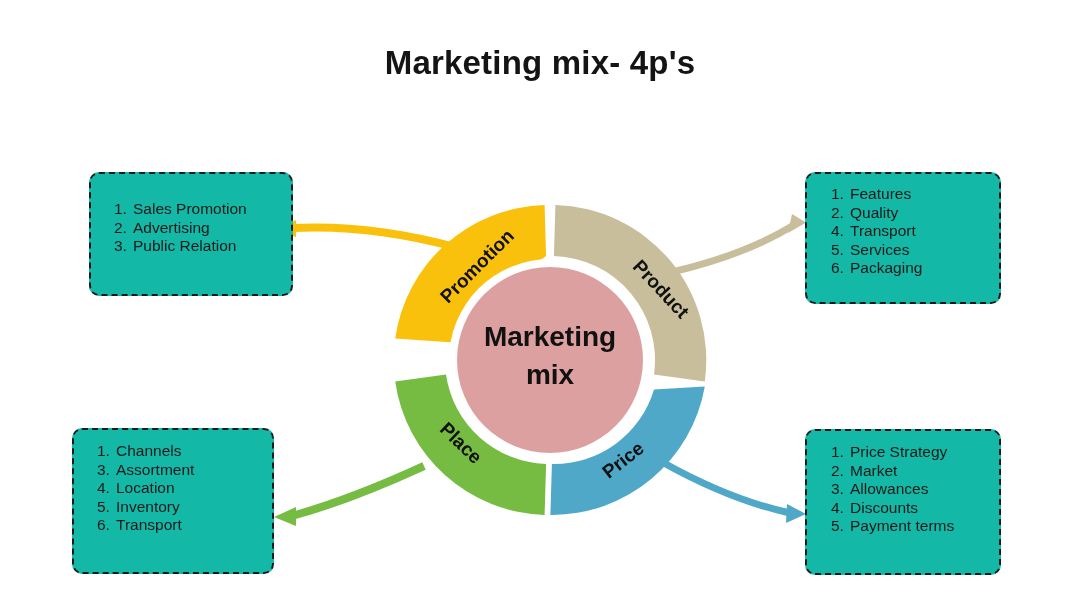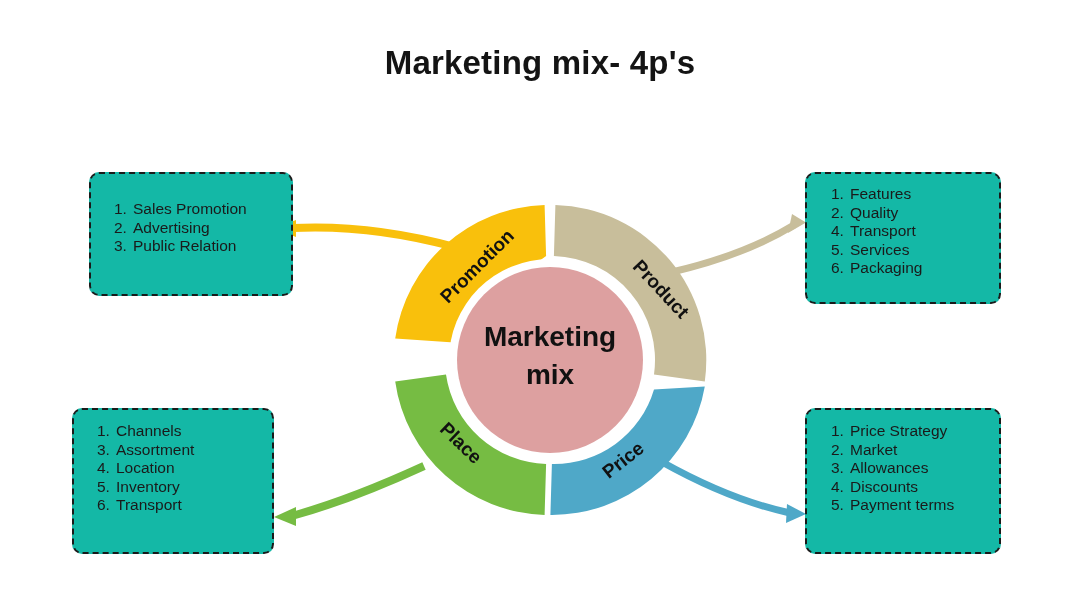--- a/index.html
+++ b/index.html
@@ -58,24 +58,24 @@
     display: inline-block;
     width: 19px;
   }
 
   #box-promotion { left: 89px;  top: 172px; width: 204px; height: 124px; }
   #box-promotion ol { padding: 26px 0 0 23px; }
 
   #box-product   { left: 805px; top: 172px; width: 196px; height: 132px; }
   #box-product ol { padding: 11px 0 0 24px; }
 
-  #box-place     { left: 72px;  top: 408px; width: 202px; height: 146px; }
+  #box-place     { left: 72px;  top: 428px; width: 202px; height: 146px; }
   #box-place ol { padding: 12px 0 0 23px; }
 
-  #box-price     { left: 805px; top: 408px; width: 196px; height: 146px; }
+  #box-price     { left: 805px; top: 429px; width: 196px; height: 146px; }
   #box-price ol { padding: 12px 0 0 24px; }
 
   
   #wheel {
     position: absolute;
     left: 0; top: 0;
   }
   .seg-label {
     font-family: "Liberation Sans", sans-serif;
     font-size: 19px;

